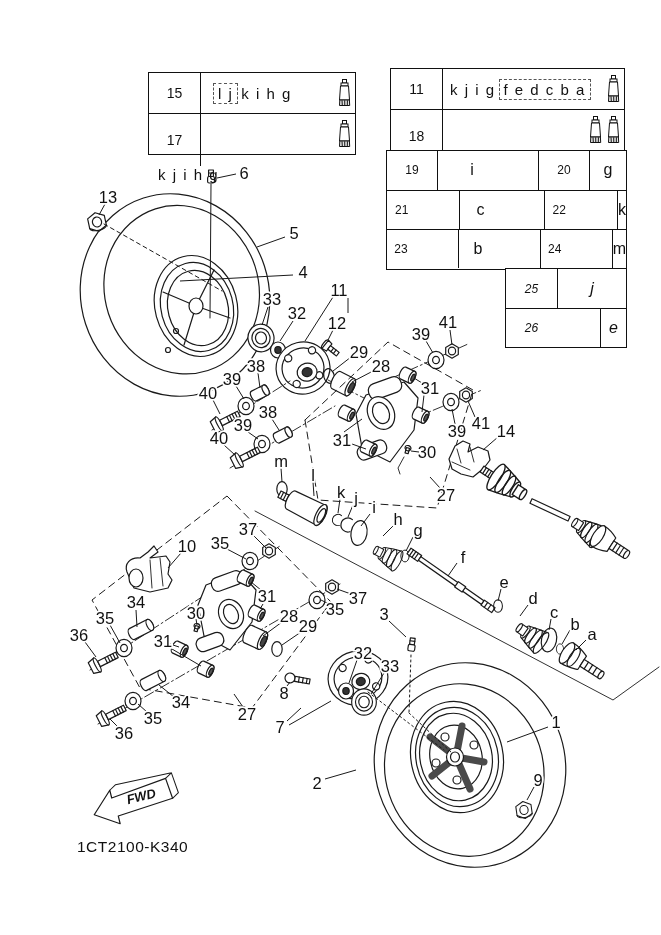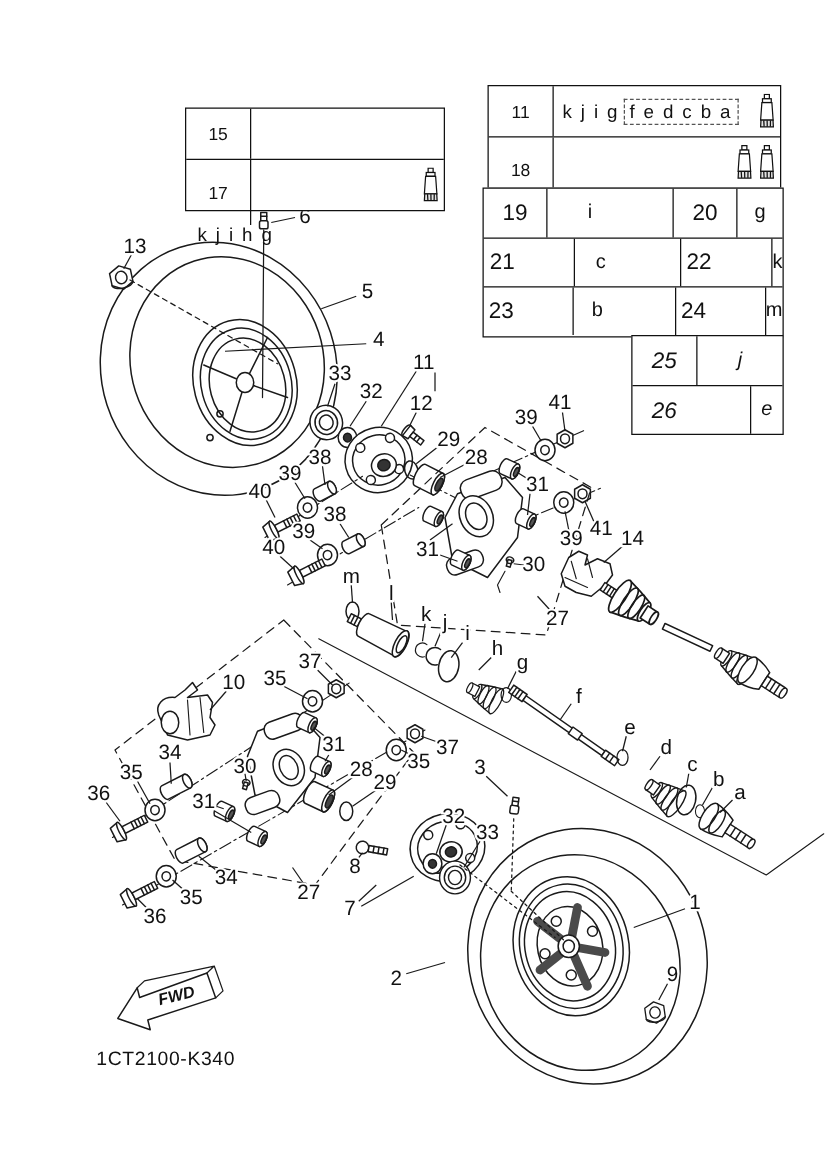--- a/index.html
+++ b/index.html
@@ -15,21 +15,21 @@
   .grow + .grow{border-top:1.6px solid #111;flex-direction:column;}
   .ncell{width:52px;flex:0 0 52px;border-right:1.6px solid #111;display:flex;
          align-items:center;justify-content:center;font-size:14px;box-sizing:border-box;}
   .lcell{flex:1;display:flex;align-items:center;padding-left:9px;box-sizing:border-box;}
   .lt{font-size:15px;letter-spacing:1.5px;white-space:pre;}
   .dashedbox{border:1.5px dashed #555;padding:1px 4px;margin:0 3px;}
   .tubes{position:absolute;right:3px;top:50%;transform:translateY(-50%);display:flex;gap:3px;}
   .gridrow{display:flex;height:39px;box-sizing:border-box;}
   .gridrow + .gridrow{border-top:1.6px solid #111;gap:43px;}
   .gc{display:flex;align-items:center;justify-content:center;box-sizing:border-box;}
-  .gc.num{font-size:18px;}
+  .gc.num{font-size:12px;}
   .gc.let{font-size:16px;}
   .gc + .gc{border-left:1.6px solid #111;}
 </style>
 </head>
 <body>
 
 <div class="stage">
 
 <svg id="diagram" width="661" height="935" viewBox="0 0 661 935">
   <defs>
@@ -493,23 +493,40 @@
         <line x1="325" y1="779" x2="356" y2="770" class="leader"></line>
         <text x="317" y="783" class="co">2</text>
         <line x1="548" y1="727" x2="507" y2="742" class="leader"></line>
         <text x="556" y="722" class="co">1</text>
         <line x1="534" y1="787" x2="527" y2="800" class="leader"></line>
         <text x="538" y="780" class="co">9</text>
       </g>
 </svg>
 
 <div>
-  <div class="blk" style="left:148px;top:86px;width:208px;height:83px;">
+  <div class="blk" style="left:148px;top:72px;width:208px;height:83px;">
     <div class="grow">
       <div class="ncell">15</div>
+      <div class="lcell">
+        <span class="lt dashedbox">l j</span>
+        <span class="lt">k i h g</span>
+        <span class="tubes">
+              <svg width="15" height="28" viewBox="0 0 15 28">
+                <g stroke="#111" fill="#fff" stroke-width="1">
+                  <rect x="5.5" y="0.5" width="4" height="3.5"></rect>
+                  <rect x="4" y="4" width="7" height="3"></rect>
+                  <path d="M3.5,7 h8 l1,14 h-10 z"></path>
+                  <path d="M2.8,21 h9.6 l0.3,5.5 h-10.2 z" fill="#e2e2e2"></path>
+                  <line x1="5" y1="21.3" x2="5.3" y2="26.3"></line>
+                  <line x1="7.7" y1="21.3" x2="7.8" y2="26.3"></line>
+                  <line x1="10.4" y1="21.3" x2="10.3" y2="26.3"></line>
+                </g>
+              </svg>
+            </span>
+      </div>
     </div>
     <div class="grow">
       <div class="ncell">17</div>
       <div class="lcell">
         <span class="lt">k j i h g</span>
         <span class="tubes">
               <svg width="15" height="28" viewBox="0 0 15 28">
                 <g stroke="#111" fill="#fff" stroke-width="1">
                   <rect x="5.5" y="0.5" width="4" height="3.5"></rect>
                   <rect x="4" y="4" width="7" height="3"></rect>

